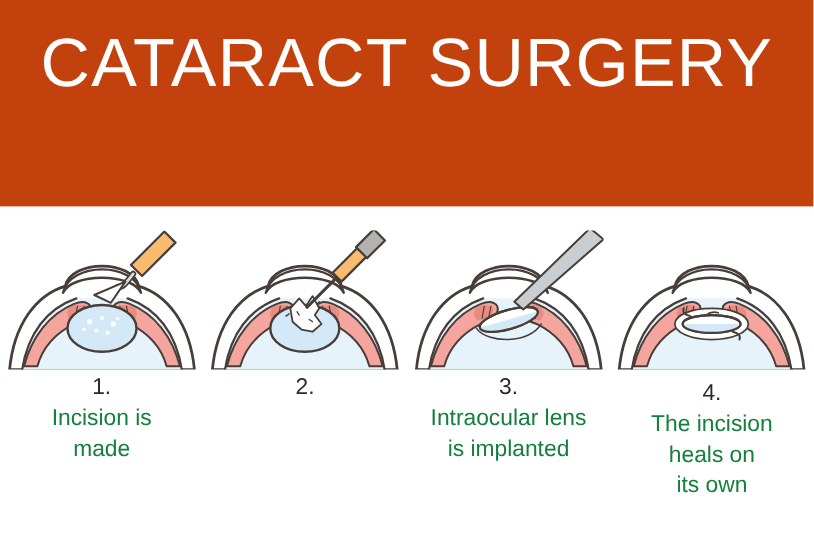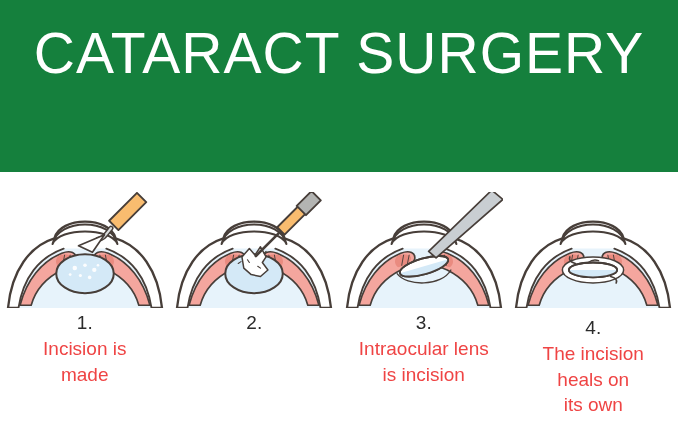--- a/index.html
+++ b/index.html
@@ -38,42 +38,42 @@
   }
   .illus { width: 158px; height: 116px; display: block; }
   .step-number {
     font-size: 19px;
     color: #2b2b2b;
     margin-top: 4px;
   }
   .step-caption {
     font-size: 19px;
     line-height: 25.5px;
-    color: #ef4444;
+    color: #15803d;
     white-space: pre-line;
     margin-top: 2px;
   }
   .step.offset-down .step-number { margin-top: 9px; }
 
   
   .ol     { stroke: #473E39; stroke-linecap: round; stroke-linejoin: round; }
   .fill-w { fill: #ffffff; }
   .fill-i { fill: #E7F3FB; }
   .fill-p { fill: #F4A69E; }
   .fill-pd{ fill: #E98B80; }
   .fill-l { fill: #D4E9F7; }
   .fill-o { fill: #F9BC6F; }
   .fill-g { fill: #C9CED2; }
   .fill-gd{ fill: #B3B4B2; }
   .nofill { fill: none; }
 </style>
 </head>
 <body>
 
-<div class="banner" style="background: #15803d; color: rgb(255, 255, 255);">
+<div class="banner" style="background: #c2410c; color: rgb(255, 255, 255);">
   <div class="title-line">CATARACT SURGERY</div>
 </div>
 
 <div class="steps-row">
 
   <div class="step">
     <svg class="illus" viewBox="0 0 170 125">
 
       <path class="ol fill-w" stroke-width="2.5" d="M 2,125 C 6,84 26,58 52,50 C 58,26 112,26 118,50 C 144,58 164,84 168,125 Z"></path>
 
@@ -157,21 +157,21 @@
         <path class="fill-l" d="M 58,80 A 27 8.5 0 0 0 112,80 Z"></path>
         <ellipse class="ol nofill" stroke-width="2" cx="85" cy="80" rx="27" ry="8.5"></ellipse>
       </g>
 
       <path class="ol fill-w" stroke-width="2.2" d="M 50,56 C 56,28 114,28 120,56 C 112,38 58,38 50,56 Z"></path>
 
       <path class="ol fill-g" stroke-width="1.8" d="M 158,-2 L 170,8 L 98,71 L 90,64 Z"></path>
     </svg>
     <div class="step-number">3.</div>
     <div class="step-caption">Intraocular lens
-is incision</div>
+is implanted</div>
   </div>
 
   <div class="step offset-down">
     <svg class="illus" viewBox="0 0 170 125">
       <path class="ol fill-w" stroke-width="2.5" d="M 2,125 C 6,84 26,58 52,50 C 58,26 112,26 118,50 C 144,58 164,84 168,125 Z"></path>
       <path class="fill-i" d="M 13,127 C 18,92 36,70 62,61 L 108,61 C 134,70 152,92 157,127 Z"></path>
       <path class="ol nofill" stroke-width="2" d="M 13,127 C 18,92 36,70 62,61"></path>
       <path class="ol nofill" stroke-width="2" d="M 108,61 C 134,70 152,92 157,127"></path>
       <path class="ol fill-p" stroke-width="1.8" d="M 15,122 C 22,95 38,75 60,66 C 70,62 76,66 75,72 C 74,79 66,82 60,84 C 44,92 32,104 27,122 Z"></path>
       <path class="fill-pd" d="M 58,68 C 66,66 72,68 71,72 C 70,77 63,80 57,81 C 52,77 53,71 58,68 Z"></path>

